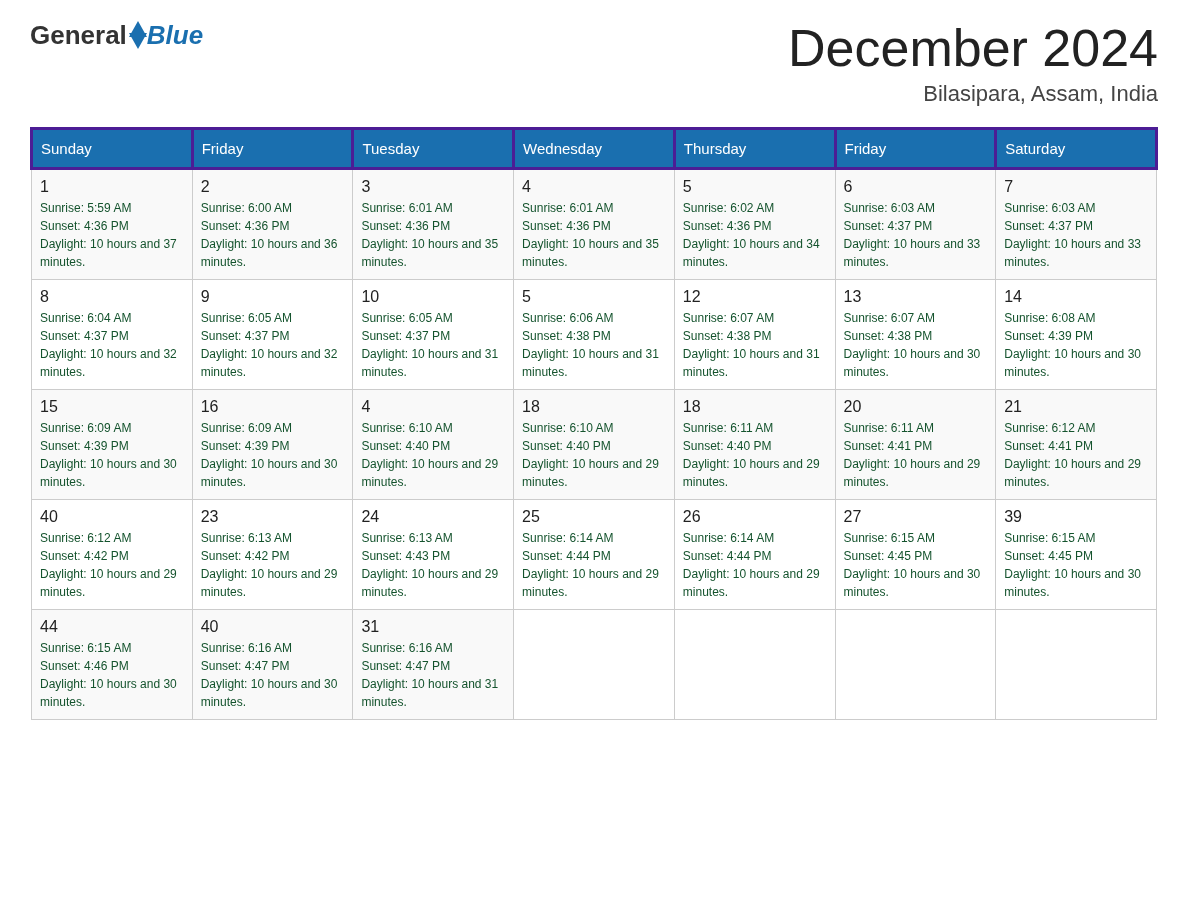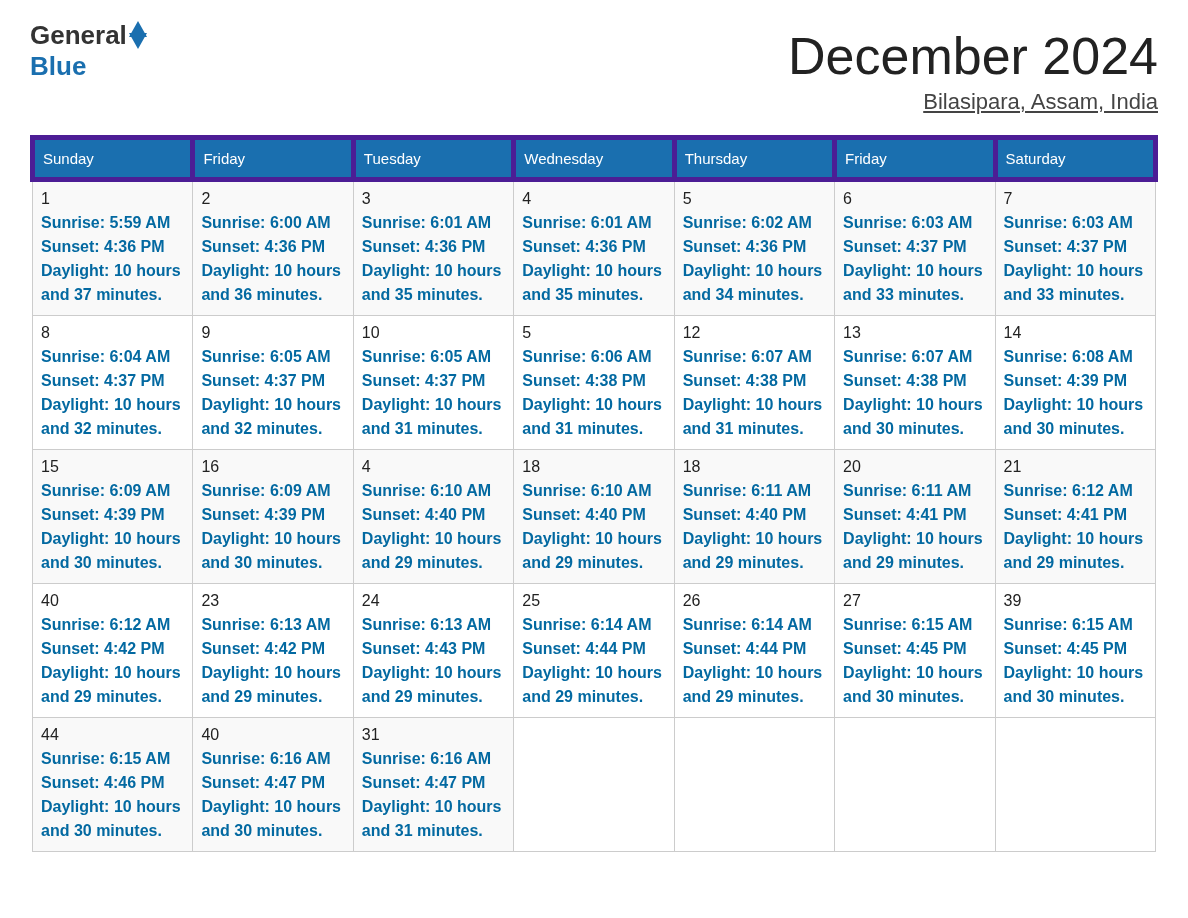--- a/index.html
+++ b/index.html
@@ -11,73 +11,70 @@
       padding: 20px 30px;
     }
     .header {
       display: flex;
       justify-content: space-between;
       align-items: flex-start;
       margin-bottom: 20px;
     }
     .logo {
       display: flex;
-      flex-direction: column;
+      flex-direction: row;
       align-items: flex-start;
     }
     .title-block {
       text-align: right;
-      margin-top: 8px;
     }
     .month-title {
       font-size: 52px;
       font-weight: normal;
       color: #222;
       line-height: 1.1;
     }
     .location {
       font-size: 22px;
       color: #444;
       margin-top: 4px;
-      text-decoration: underline;
     }
     table {
       width: 100%;
       border-collapse: collapse;
       table-layout: fixed;
     }
     thead tr th {
       background-color: #1a6faf;
       color: #fff;
       padding: 10px 8px;
       font-size: 15px;
       font-weight: normal;
       text-align: left;
-      border: 5px solid #4c1d95;
+      border: 3px solid #4c1d95;
     }
     tbody tr td {
       vertical-align: top;
       padding: 8px;
       border: 1px solid #ccc;
       font-size: 12.5px;
       color: #333;
       min-height: 90px;
       height: 110px;
     }
     tbody tr td .day-num {
       font-size: 16px;
       color: #222;
       display: block;
       margin-bottom: 3px;
     }
     tbody tr td .day-info {
-      font-size: 16px;
-      color: #0369a1;
+      font-size: 12px;
+      color: #14532d;
       line-height: 1.5;
-      font-weight: bold;
     }
     tbody tr:nth-child(odd) td {
       background-color: #f9f9f9;
     }
     tbody tr:nth-child(even) td {
       background-color: #fff;
     }
     tbody tr td.empty {
       background-color: #fff;
     }
@@ -97,21 +94,21 @@
 
 <div class="header">
   <div class="logo">
     <div style="display:flex;align-items:flex-end;gap:0;">
       <span class="logo-general">General</span>
       <span style="display:inline-flex;flex-direction:column;align-items:center;margin-left:2px;margin-bottom:2px;">
         <span style="width:0;height:0;border-left:9px solid transparent;border-right:9px solid transparent;border-bottom:16px solid #1a6faf;display:block;"></span>
         <span style="width:0;height:0;border-left:9px solid transparent;border-right:9px solid transparent;border-top:16px solid #1a6faf;display:block;margin-top:-4px;"></span>
       </span>
     </div>
-    <div style="display:flex;align-items:center;">
+    <div style="display:flex;align-items:center;font-style:italic;">
       <span class="logo-blue-text">Blue</span>
     </div>
   </div>
   <div class="title-block">
     <div class="month-title">December 2024</div>
     <div class="location">Bilasipara, Assam, India</div>
   </div>
 </div>
 
 <table>

